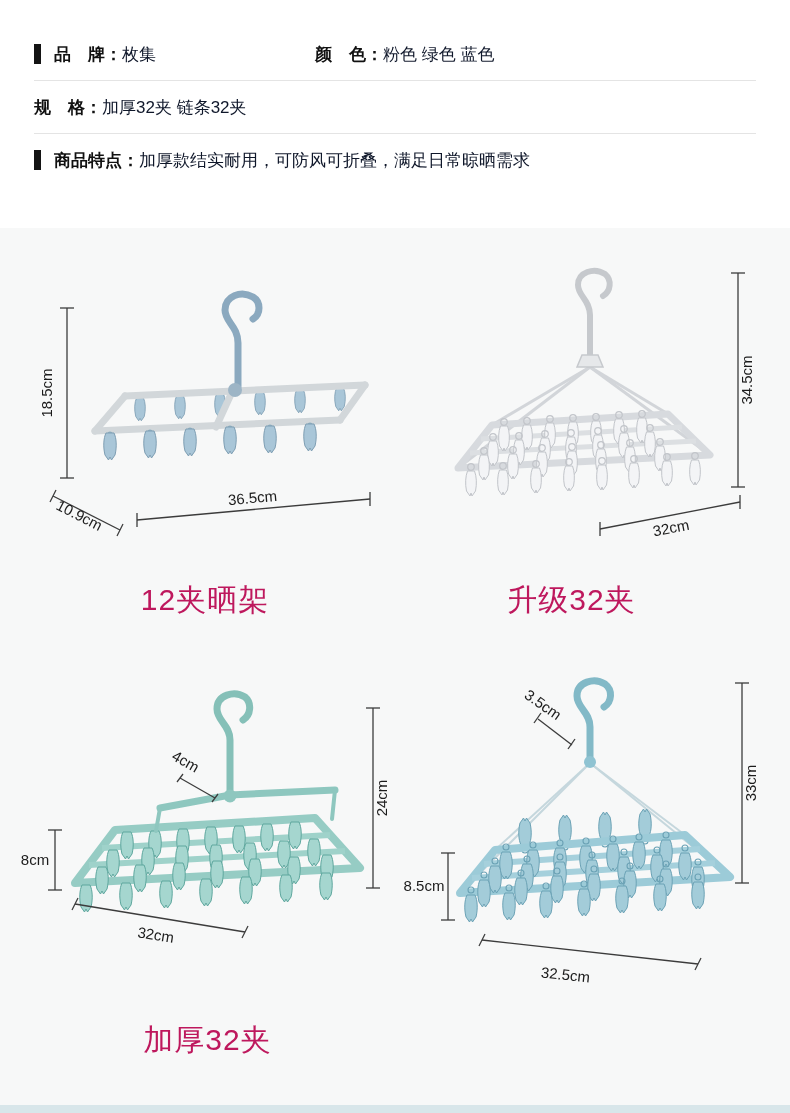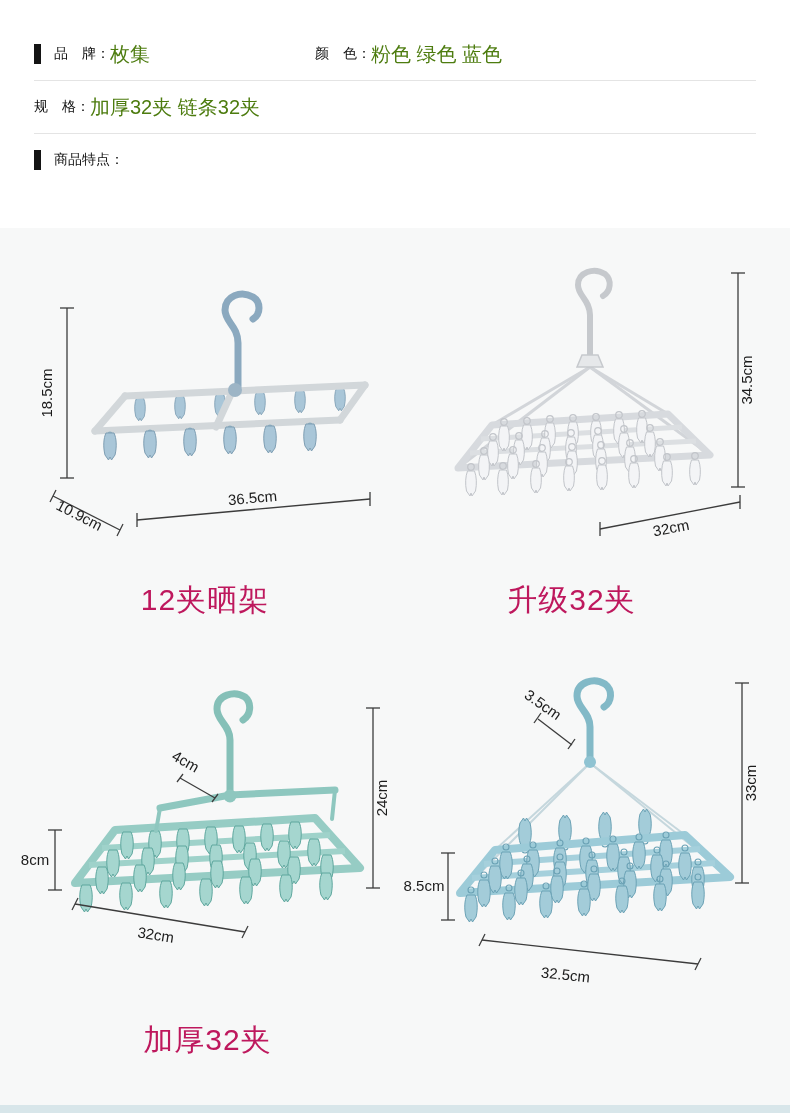--- a/index.html
+++ b/index.html
@@ -6,22 +6,22 @@
   html,body { background:#ffffff; }
   body { font-family:"Liberation Sans","DejaVu Sans",sans-serif; }
   .page { position:relative; width:790px; height:1113px; background:#ffffff; overflow:hidden; }
 
   
   .spec-section { position:absolute; left:34px; top:28px; width:722px; }
   .spec-row { display:flex; align-items:center; height:52px; }
   .spec-cell { display:flex; align-items:center; }
   .spec-cell.first { flex:0 0 281px; }
   .accent-bar { width:7px; height:20px; background:#141414; margin-right:13px; flex:0 0 7px; }
-  .spec-label { font-size:14px; font-weight:normal; color:#111; white-space:nowrap; }
-  .spec-value { font-size:20px; color:#4d7c0f; white-space:nowrap; }
+  .spec-label { font-size:17px; font-weight:bold; color:#111; white-space:nowrap; }
+  .spec-value { font-size:17px; color:#0f172a; white-space:nowrap; }
   .spec-divider { height:1px; background:#e4e4e4; }
 
   
   .products-bg { position:absolute; left:0; top:228px; width:790px; height:877px; background:#f7f8f8; }
   .bottom-strip { position:absolute; left:0; top:1105px; width:790px; height:8px; background:#d8e6ea; }
   .illus { position:absolute; }
   .caption { position:absolute; font-size:30px; font-weight:500; color:#be185d; text-align:center; letter-spacing:1px; }
   text.dim { font-size:15px; fill:#1c1c1c; }
   .dimline { stroke:#3c3c3c; stroke-width:1.3; fill:none; }
 </style>
@@ -49,20 +49,21 @@
         <span class="spec-label">规　格：</span>
         <span class="spec-value">加厚32夹 链条32夹</span>
       </div>
     </div>
     <div class="spec-divider"></div>
 
     <div class="spec-row">
       <div class="spec-cell">
         <span class="accent-bar"></span>
         <span class="spec-label">商品特点：</span>
+        <span class="spec-value">加厚款结实耐用，可防风可折叠，满足日常晾晒需求</span>
       </div>
     </div>
   </section>
 
   <div class="products-bg"></div>
 
   <svg class="illus" style="left:25px;top:268px;" width="360" height="272" viewBox="0 0 360 272">
     <defs>
       <g id="cp1">
         <circle cx="0" cy="2" r="2.6" fill="#8fafc2"></circle>

